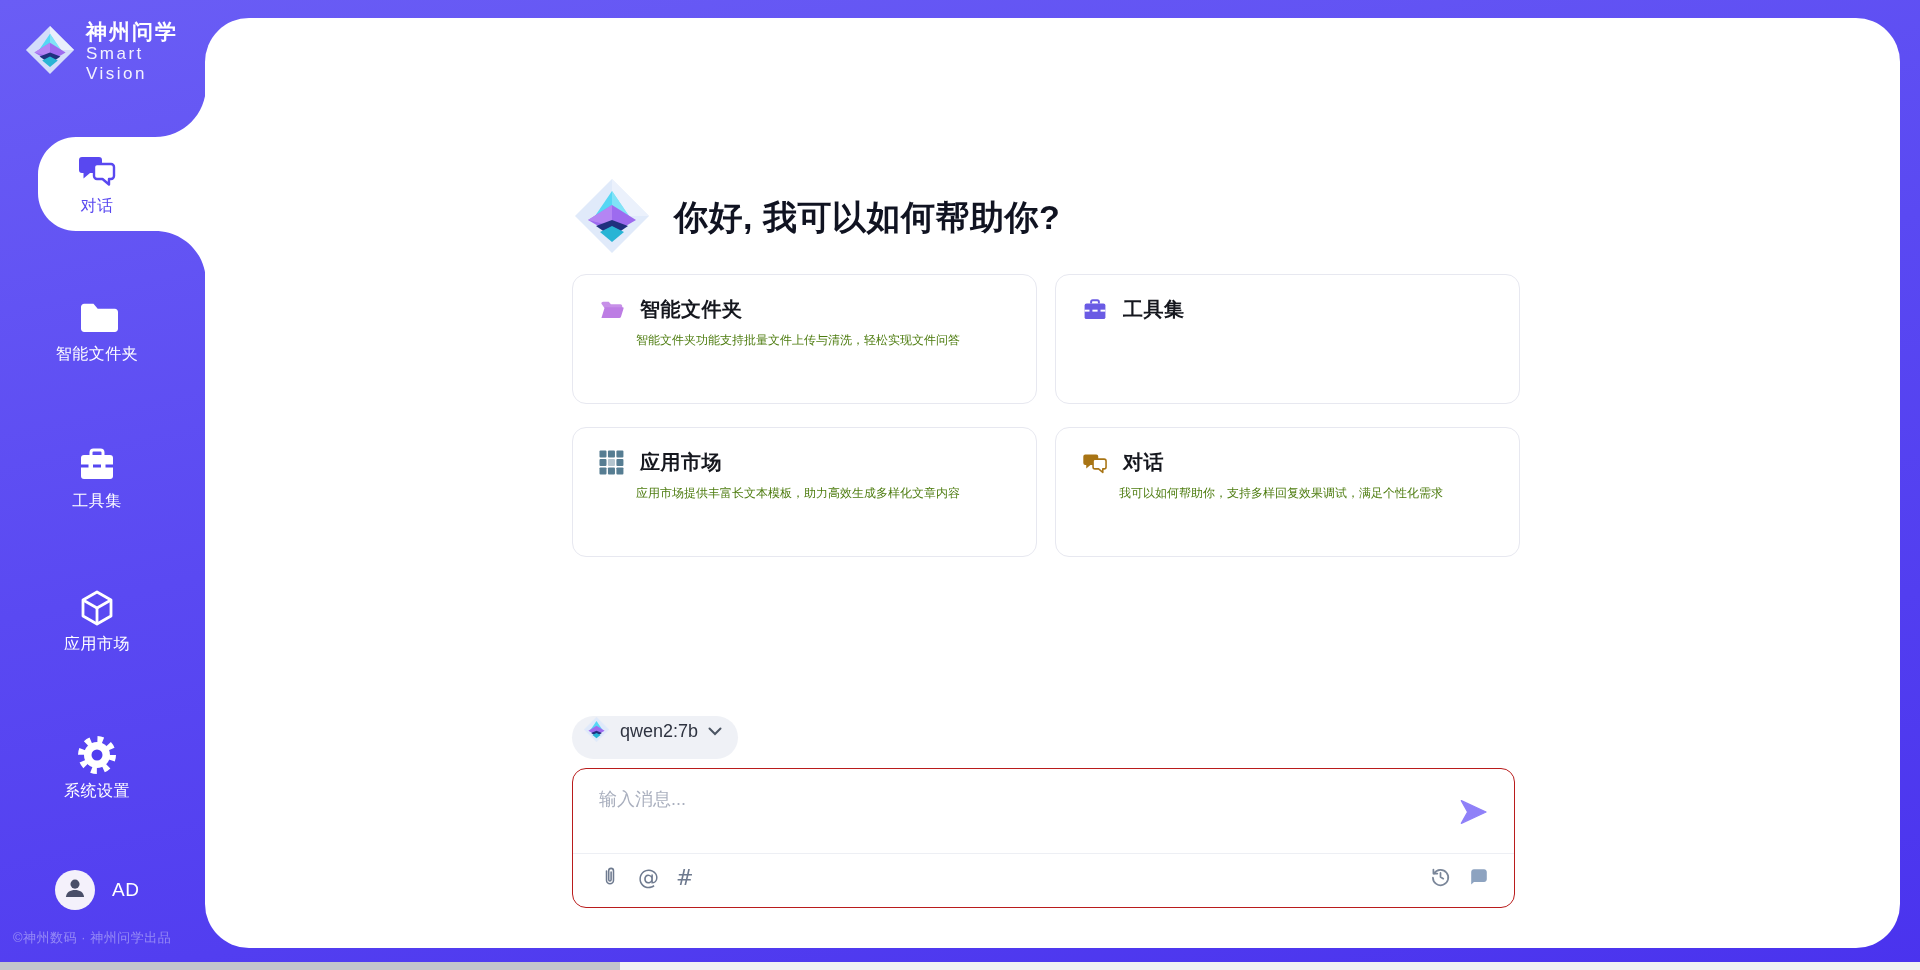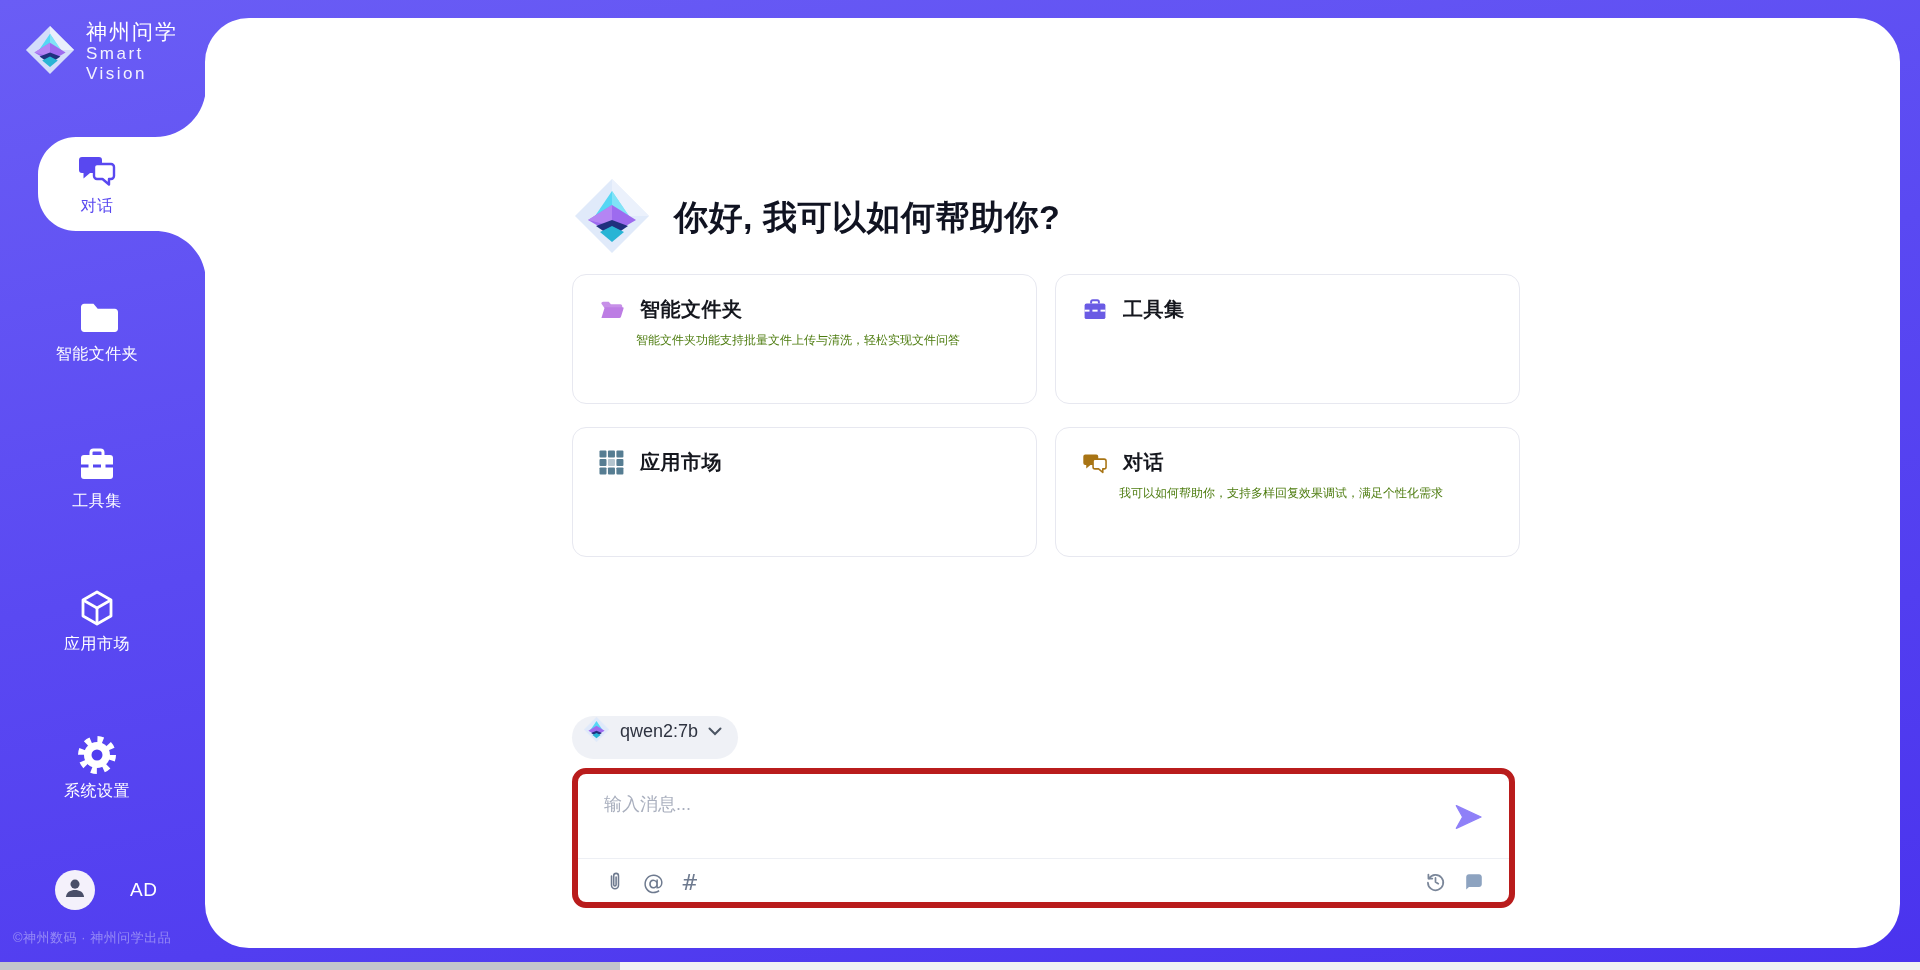--- a/index.html
+++ b/index.html
@@ -11,42 +11,42 @@
   }
   
   .main-panel{
     position:absolute; left:205px; top:18px; width:1695px; height:930px;
     background:#ffffff; border-radius:44px; z-index:1;
   }
   .notch-svg{ position:absolute; left:0; top:0; z-index:1; pointer-events:none; }
   
   .sidebar{ position:absolute; left:0; top:0; width:205px; height:970px; z-index:2; }
   .brand{ position:absolute; left:24px; top:20px; display:flex; align-items:center; gap:10px; }
-  .brand-name{ color:#fff; font-size:21px; font-weight:400; letter-spacing:2px; line-height:1.15; }
+  .brand-name{ color:#fff; font-size:21px; font-weight:700; letter-spacing:2px; line-height:1.15; }
   .brand-sub{ color:rgba(255,255,255,.92); font-size:17px; letter-spacing:2.5px; }
   .nav-item{ position:absolute; left:27px; width:140px; display:flex; flex-direction:column; align-items:center; color:#ffffff; cursor:pointer; }
   .nav-item .nav-icon{ width:40px; height:40px; }
   .nav-item .nav-label{ margin-top:6px; font-size:16px; letter-spacing:.5px; }
   .nav-item.active{ color:#5948f0; }
-  .user-row{ position:absolute; left:55px; top:870px; display:flex; align-items:center; gap:35px; cursor:pointer; }
+  .user-row{ position:absolute; left:55px; top:870px; display:flex; align-items:center; gap:17px; cursor:pointer; }
   .avatar{ width:40px; height:40px; border-radius:50%; background:#f4f1fb; display:flex; align-items:center; justify-content:center; }
   .user-name{ color:#fff; font-size:19px; letter-spacing:.5px; }
   .copyright{ position:absolute; left:13px; top:929px; font-size:13px; color:rgba(255,255,255,.38); letter-spacing:.5px; white-space:nowrap; }
   
   .greeting{ position:absolute; left:572px; top:176px; display:flex; align-items:center; gap:22px; z-index:2; }
   .greeting-title{ font-size:34px; font-weight:700; color:#101321; letter-spacing:.5px; }
   .cards{ position:absolute; left:572px; top:274px; display:grid; grid-template-columns:465px 465px; grid-auto-rows:130px; column-gap:18px; row-gap:23px; z-index:2; }
   .card{ background:#fff; border:1px solid #e7e8f0; border-radius:14px; padding:21px 26px; cursor:pointer; }
   .card-head{ display:flex; align-items:center; gap:15px; }
   .card-icon{ width:26px; height:26px; flex:0 0 auto; }
   .card-title{ font-size:20px; font-weight:700; color:#15171e; letter-spacing:.5px; }
   .card-desc{ margin:8px 0 0 37px; font-size:12px; color:#4d7c0f; line-height:1.5; }
   .model-pill{ position:absolute; left:572px; top:716px; height:43px; padding:0 16px 12px 11px; border-radius:22px; background:#eff1f6; display:flex; align-items:center; gap:10px; z-index:2; cursor:pointer; }
   .model-name{ font-size:18px; color:#2e3340; }
-  .composer{ position:absolute; left:572px; top:768px; width:943px; height:140px; background:#fff; border:6px solid #b91c1c; border-radius:14px; z-index:2; }
+  .composer{ position:absolute; left:572px; top:768px; width:943px; height:140px; background:#fff; border:1px solid #b91c1c; border-radius:14px; z-index:2; }
   .composer textarea{
     position:absolute; left:26px; top:18px; width:830px; height:58px;
     border:none; outline:none; resize:none; font-family:inherit;
     font-size:18px; color:#333a4a; background:transparent;
   }
   .composer textarea::placeholder{ color:#a9afbe; }
   .send-btn{ position:absolute; right:24px; top:27px; width:32px; height:32px; border:none; background:transparent; cursor:pointer; padding:0; }
   .composer-divider{ position:absolute; left:0; right:0; top:84px; border-top:1px solid #edeff4; }
   .composer-tools-left{ position:absolute; left:26px; top:96px; display:flex; align-items:center; gap:17px; }
   .composer-tools-right{ position:absolute; right:24px; top:96px; display:flex; align-items:center; gap:16px; }
@@ -211,20 +211,21 @@
           <rect x="0.5" y="9.3" width="7.3" height="7.3" rx="1"></rect>
             <rect x="9.3" y="9.3" width="7.3" height="7.3" rx="1" opacity="0.45"></rect>
             <rect x="18.1" y="9.3" width="7.3" height="7.3" rx="1"></rect>
           <rect x="0.5" y="18.1" width="7.3" height="7.3" rx="1"></rect>
             <rect x="9.3" y="18.1" width="7.3" height="7.3" rx="1"></rect>
             <rect x="18.1" y="18.1" width="7.3" height="7.3" rx="1"></rect>
         </svg>
       </span>
       <span class="card-title">应用市场</span>
     </div>
+    <div class="card-desc">应用市场提供丰富长文本模板，助力高效生成多样化文章内容</div>
   </div>
 
   <div class="card">
     <div class="card-head">
       <span class="card-icon" style="--icon-bg: #ffffff; color: rgb(168, 116, 20);">
         <svg width="26" height="26" viewBox="0 0 40 40">
           <path d="M5 7h17a3 3 0 0 1 3 3v10a3 3 0 0 1-3 3h-9l-6.5 5.5V23H5a3 3 0 0 1-3-3V10a3 3 0 0 1 3-3z" fill="currentColor"></path>
           <path d="M20 14h14a3 3 0 0 1 3 3v9a3 3 0 0 1-3 3h-2v5.5L25.5 29H20a3 3 0 0 1-3-3v-9a3 3 0 0 1 3-3z" fill="var(--icon-bg,#fff)" stroke="currentColor" stroke-width="2.4" stroke-linejoin="round"></path>
         </svg>
       </span>

